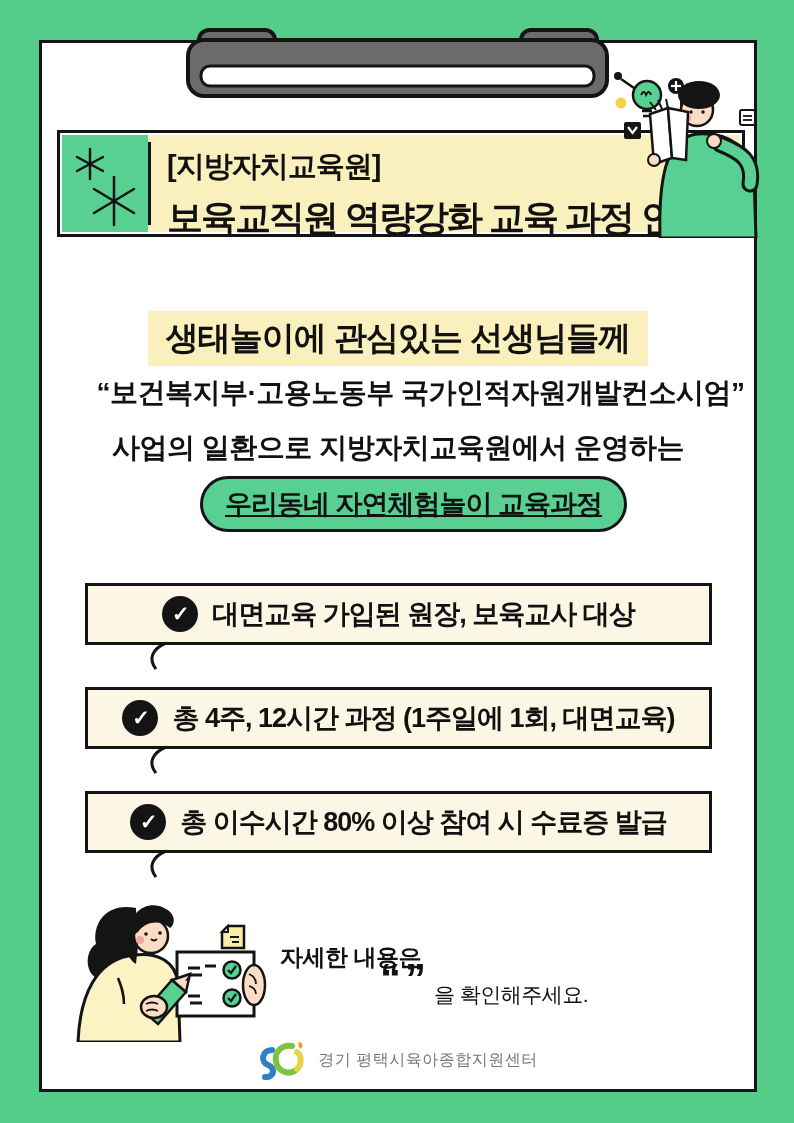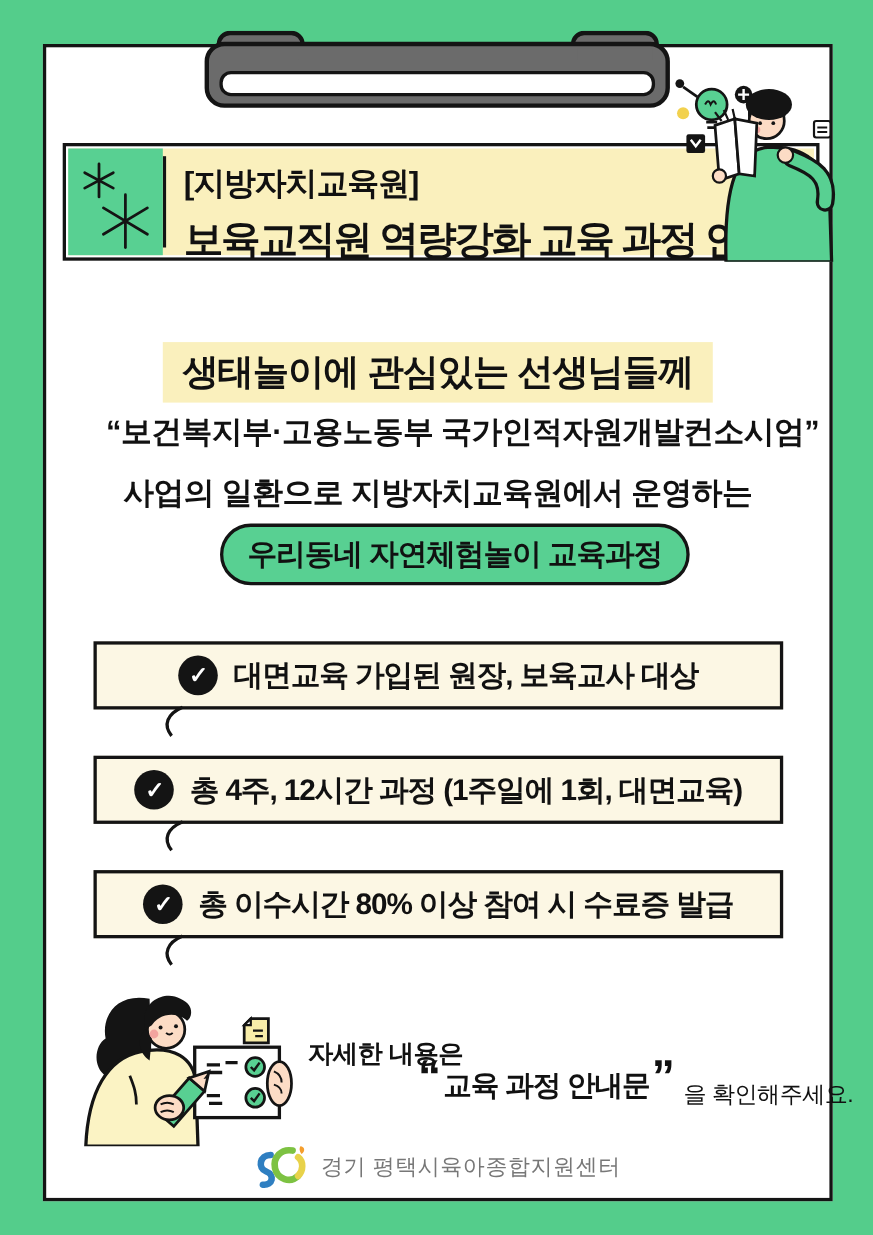--- a/index.html
+++ b/index.html
@@ -48,21 +48,21 @@
   .intro-line { position:absolute; left:39px; width:718px; text-align:center; }
   .intro-1 { top:311px; }
   .intro-1 .hl {
     display:inline-block; background:#FAF0BD; padding:5px 18px;
     font-size:33px; font-weight:700; letter-spacing:-1px;
   }
   .intro-2 { top:374px; font-size:28px; font-weight:600; letter-spacing:-0.5px;padding-left:45px; }
   .intro-3 { top:429px; font-size:28px; font-weight:600; letter-spacing:-0.5px; }
   .intro-pill-row {
     position:absolute; left:39px; top:476px; width:749px;
-    display:flex; align-items:center; justify-content:center; gap:8px;
+    display:flex; align-items:center; justify-content:center; gap:8px;text-decoration:underline;
   }
   .pill {
     background:#58D092; border:3px solid #141414; border-radius:40px;
     padding:7px 22px; font-size:27px; font-weight:700; letter-spacing:-1px;
     white-space:nowrap;
   }
   .pill-suffix { font-size:30px; font-weight:700; letter-spacing:-1px; }
 
   
   .bubble {
@@ -91,21 +91,21 @@
   .quote { font-size:42px; font-weight:900; line-height:0.9; }
   .quote-open { margin-right:2px; }
   .quote-close { margin-left:2px; margin-right:8px; }
   .footer-highlight { font-size:26px; font-weight:800; letter-spacing:-1px; margin-top:9px; }
   .footer-suffix { font-size:21px; font-weight:500; letter-spacing:-0.5px; margin-top:21px; }
 
   .logo-row {
     position:absolute; left:39px; top:1038px; width:718px;
     display:flex; align-items:center; justify-content:center; gap:10px;
   }
-  .org-name { font-size:20px; color:#777777; font-weight:500; letter-spacing:0.5px; }
+  .org-name { font-size:16px; color:#777777; font-weight:500; letter-spacing:0.5px; }
 </style>
 </head>
 <body>
 
 <div class="card"></div>
 
 <svg class="clip" viewBox="0 0 425 72">
   <rect x="14" y="2" width="76" height="24" rx="10" fill="#6B6B6B" stroke="#141414" stroke-width="4"></rect>
   <rect x="336" y="2" width="76" height="24" rx="10" fill="#6B6B6B" stroke="#141414" stroke-width="4"></rect>
   <rect x="3" y="12" width="419" height="56" rx="16" fill="#6B6B6B" stroke="#141414" stroke-width="4"></rect>
@@ -266,21 +266,20 @@
   </g>
   <g>
     <ellipse cx="188" cy="93" rx="11" ry="20" fill="#FCDCC5" stroke="#141414" stroke-width="2.5"></ellipse>
     <path d="M183 82 q7 3 7 10 M183 94 q7 2 7 8" fill="none" stroke="#141414" stroke-width="1.8"></path>
   </g>
 </svg>
 
 <div class="footer-prefix">자세한 내용은</div>
 <div class="footer-line">
   <span class="quote quote-open">“</span>
-  <span class="footer-highlight">교육 과정 안내문</span>
   <span class="quote quote-close">”</span>
   <span class="footer-suffix">을 확인해주세요.</span>
 </div>
 
 <div class="logo-row">
   <svg width="50" height="44" viewBox="0 0 50 44">
     <path d="M14 12 C4 12 2 24 10 27 C18 30 16 40 7 39" fill="none" stroke="#2F7FC1" stroke-width="6" stroke-linecap="round"></path>
     <path d="M34 8 C24 6 16 14 18 24 C20 34 32 38 39 31" fill="none" stroke="#7DC242" stroke-width="6" stroke-linecap="round"></path>
     <path d="M39 31 C44 26 44 18 39 14" fill="none" stroke="#E8D24A" stroke-width="6" stroke-linecap="round"></path>
     <path d="M41 4 C45 4 46 9 42 11 C40 8 40 6 41 4 Z" fill="#F59E2D"></path>

